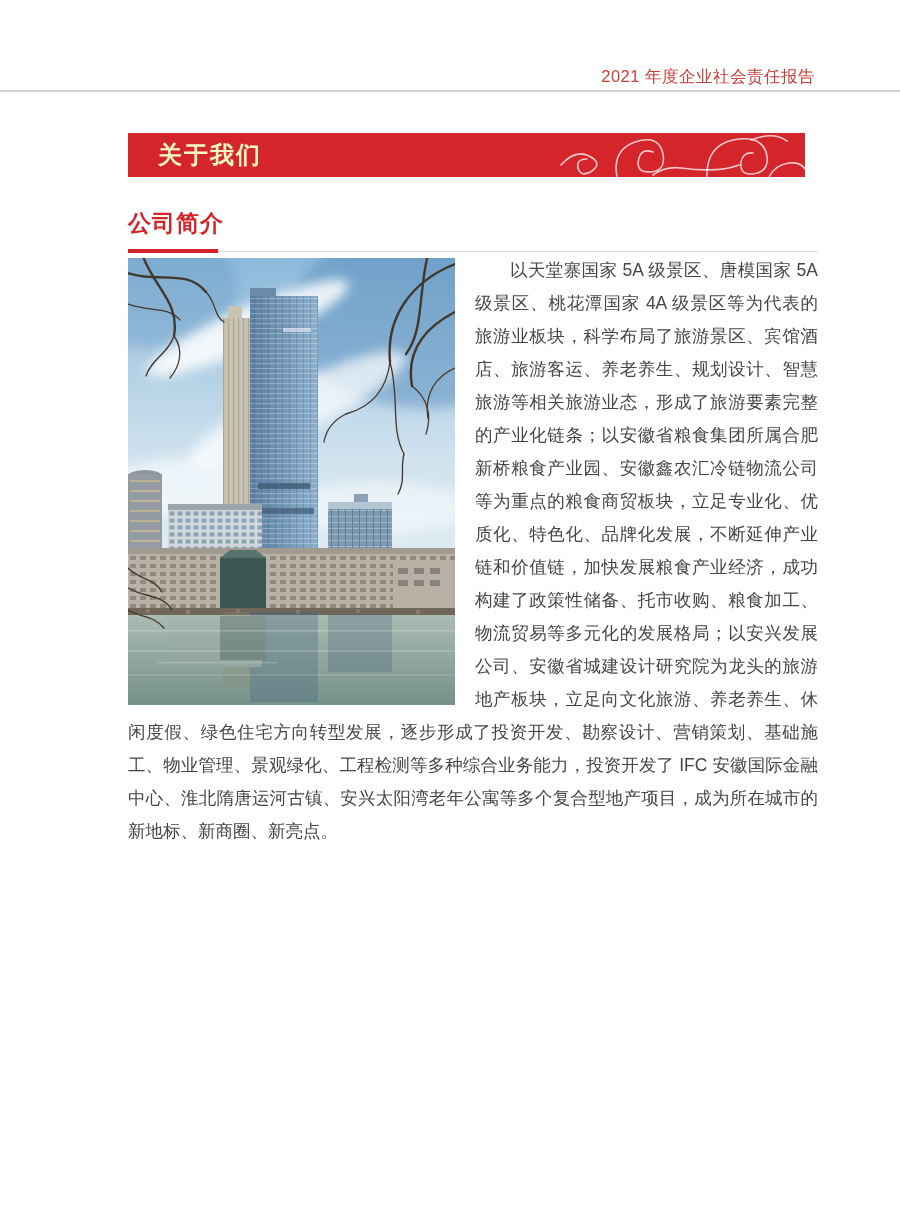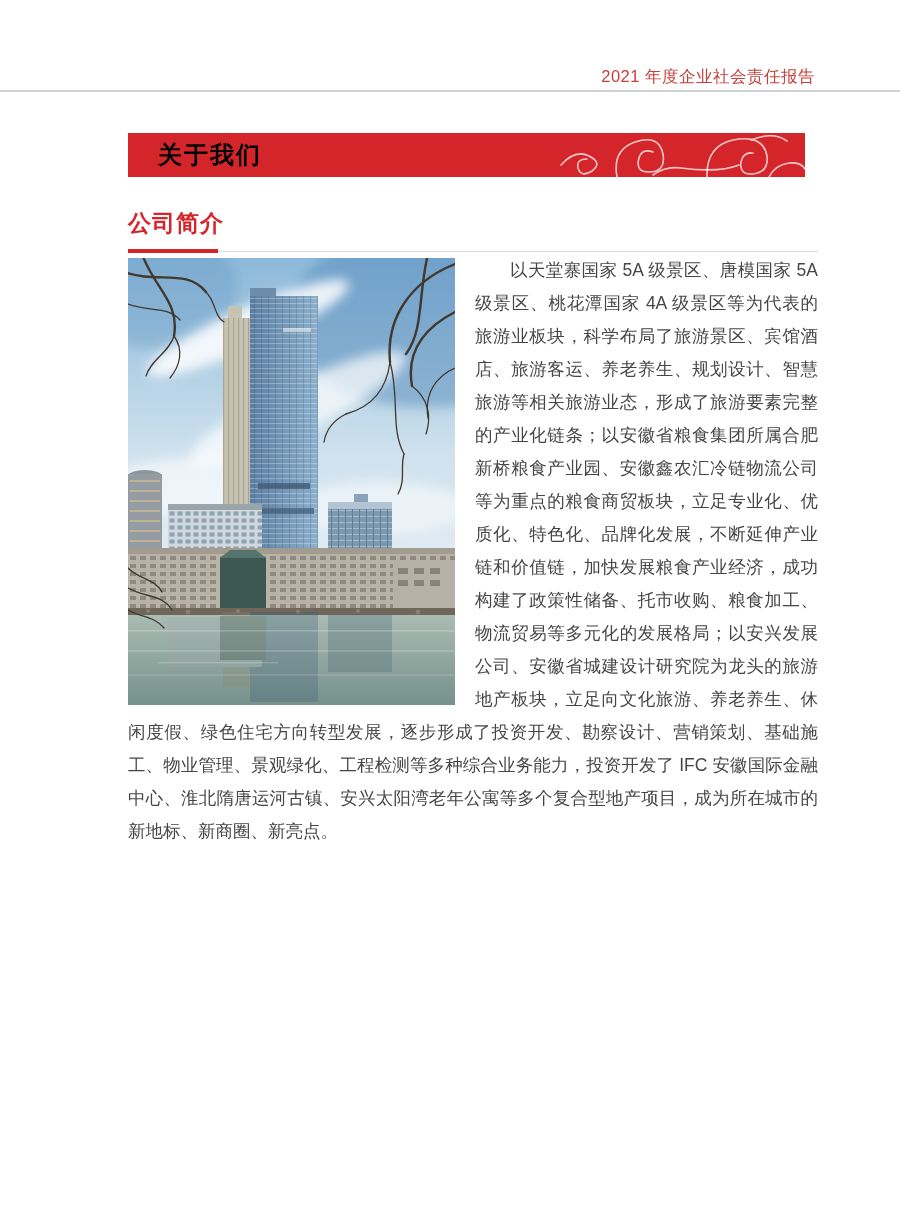--- a/index.html
+++ b/index.html
@@ -11,21 +11,21 @@
   .header-title{
     position:absolute;top:66px;right:85px;
     color:#c8403b;font-size:16.5px;letter-spacing:.5px;font-weight:500;
   }
   .header-line{position:absolute;top:90px;left:0;right:0;height:2px;background:#d2d2d2;}
   
   .banner{
     position:absolute;top:133px;left:128px;width:677px;height:44px;
     background:#d4252b;display:flex;align-items:center;overflow:hidden;
   }
-  .banner-title{color:#000000;font-size:24px;font-weight:bold;padding-left:30px;letter-spacing:2px;}
+  .banner-title{color:#fef9c3;font-size:24px;font-weight:bold;padding-left:30px;letter-spacing:2px;}
   .banner-cloud{position:absolute;right:0;top:0;height:44px;width:250px;}
   
   .section-head{position:absolute;top:204px;left:128px;width:690px;}
   .section-title{margin:4px 0 10px 0;color:#d4252b;font-size:23px;font-weight:bold;letter-spacing:1px;}
   .rule-wrap{position:relative;height:4px;}
   .rule-gray{position:absolute;bottom:1px;left:0;right:0;height:1px;background:#dcdcdc;}
   .rule-red{position:absolute;bottom:0;left:0;width:90px;height:4px;background:#d4252b;}
   
   .article{position:absolute;top:254px;left:128px;width:690px;}
   .article p{

